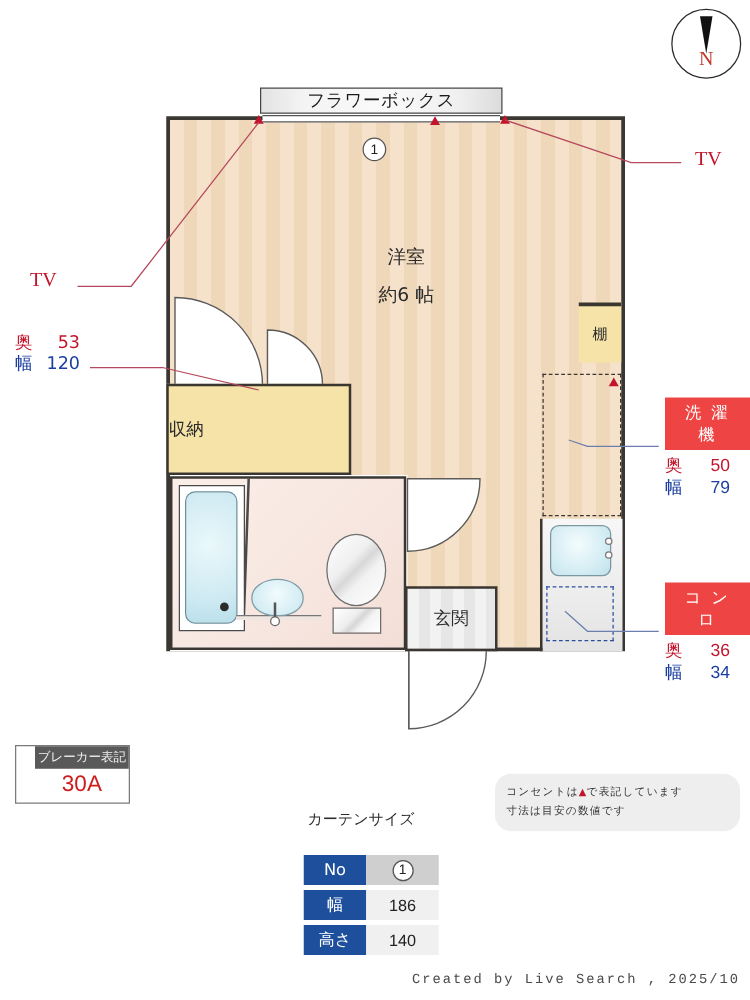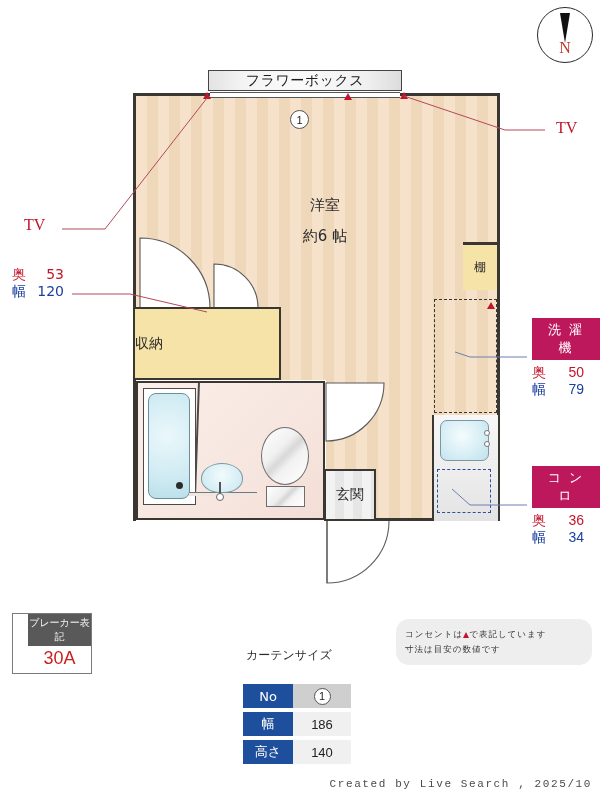--- a/index.html
+++ b/index.html
@@ -154,21 +154,21 @@
   }
   .bath-divider {
     position: absolute; left: 196px; top: 383px;
     width: 2px; height: 112px; background: #4a4a4a;
     transform: skewX(-2deg);
   }
 
   
   .genkan {
     position: absolute; left: 324px; top: 469px;
-    width: 52px; height: 52px;
+    width: 74px; height: 52px;
     background:
       repeating-linear-gradient(to right,#f2f2f2 0 9px,#e6e6e6 9px 18px),
       repeating-linear-gradient(to bottom,rgba(255,255,255,.6) 0 9px,rgba(225,225,225,.6) 9px 18px);
     border: 2.5px solid #3a3632;
   }
   .genkan-label {
     position: absolute; left:0; right:0; top: 15px;
     text-align: center; font-size: 14px; color: #2b2b2b;
     font-family: "DejaVu Sans", sans-serif;
   }
@@ -236,32 +236,32 @@
 
   .dim-row { white-space: nowrap; line-height: 17px; font-size: 14px; }
   .dim-oku  { color: #c2152b; }
   .dim-haba { color: #1b3fa0; }
   .dim-key { display: inline-block; width: 22px; }
   .dim-val { display: inline-block; width: 30px; text-align: right; }
 
   #dim-closet { left: 12px; top: 266px; }
 
   .chip {
-    background: #be185d; color: #ffffff; font-size: 13px;
+    background: #ef4444; color: #ffffff; font-size: 13px;
     padding: 3px 10px; text-align: center; letter-spacing: 2px;
     font-family: "DejaVu Sans", sans-serif;
   }
   #box-washer { position: absolute; left: 532px; top: 318px; }
   #box-stove  { position: absolute; left: 532px; top: 466px; }
   .box-dims { margin-top: 4px; }
 
   
   .breaker {
-    position: absolute; left: 12px; top: 613px;
-    width: 80px; border: 1.4px solid #7a7a7a; background: #fff; padding-left: 15px;
+    position: absolute; left: 12px; top: 596px;
+    width: 92px; border: 1.4px solid #7a7a7a; background: #fff; padding-left: 15px;
   }
   .breaker-head {
     background: #595959; color: #f2f2f2; font-size: 10px;
     text-align: center; padding: 2px 0;
     font-family: "DejaVu Sans", sans-serif;
   }
   .breaker-val {
     color: #cc1f1f; font-size: 18px; text-align: center; padding: 2px 0 4px;
     font-family: "Liberation Sans", sans-serif;
   }

